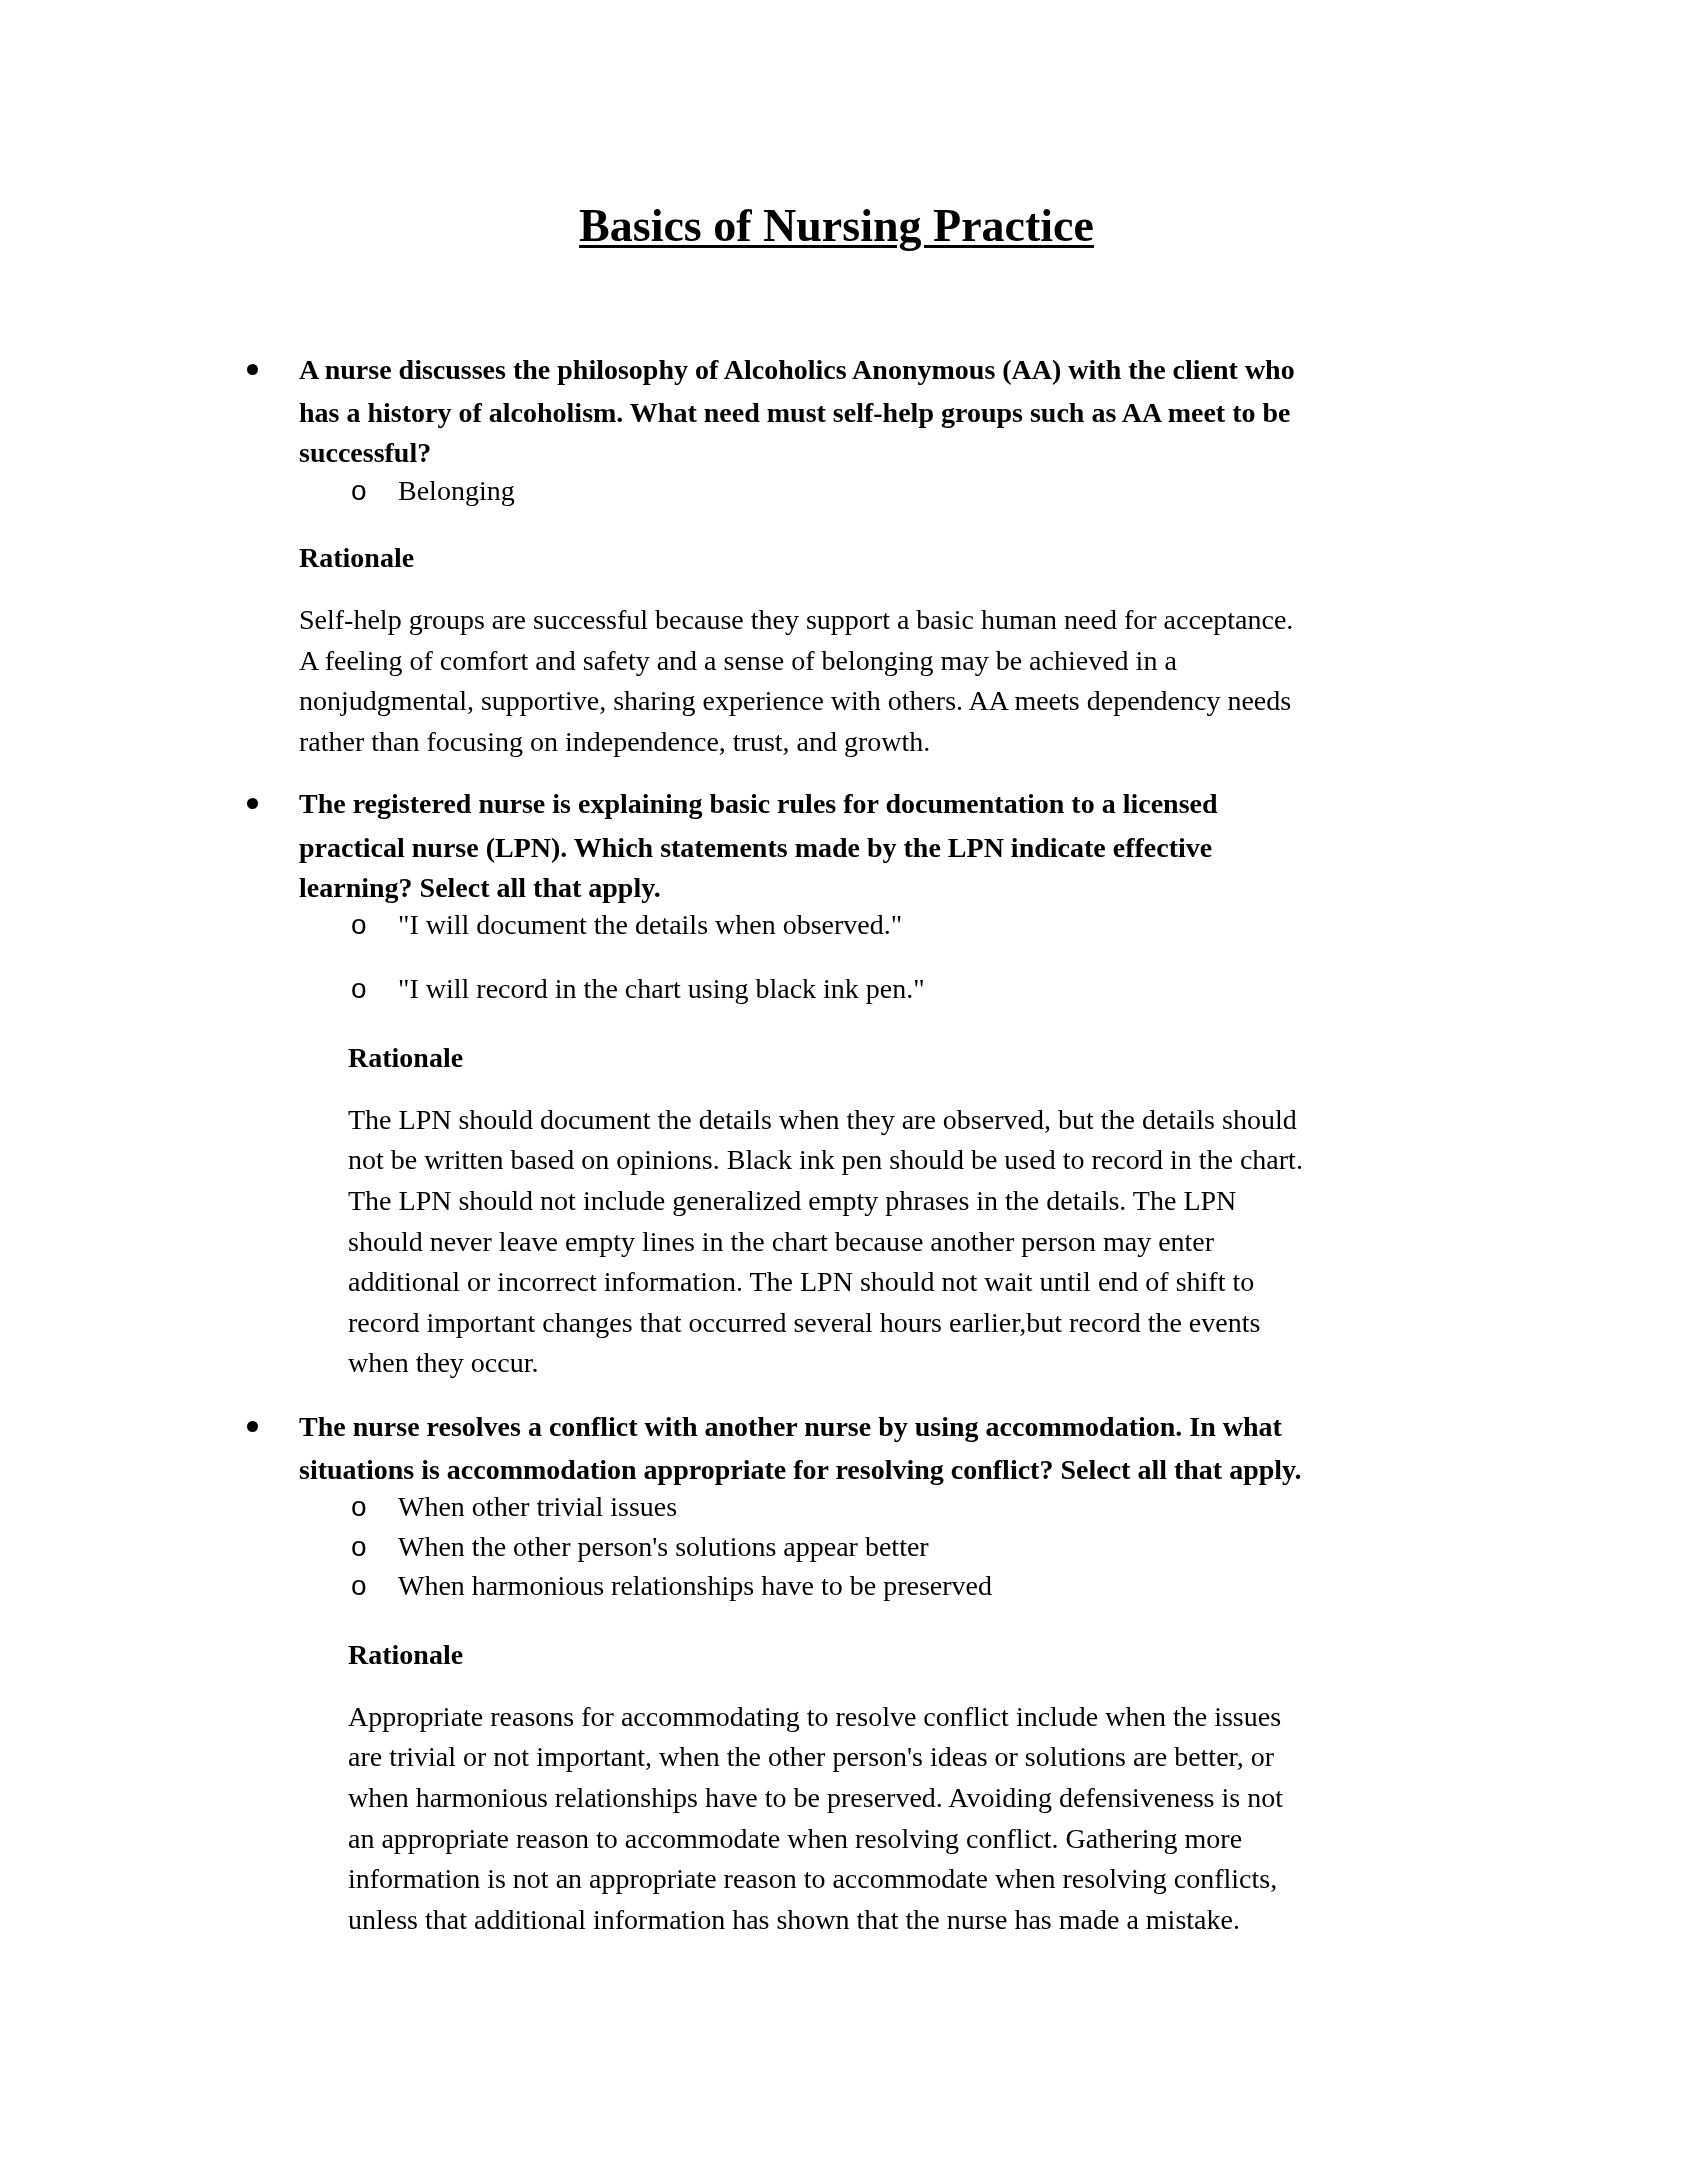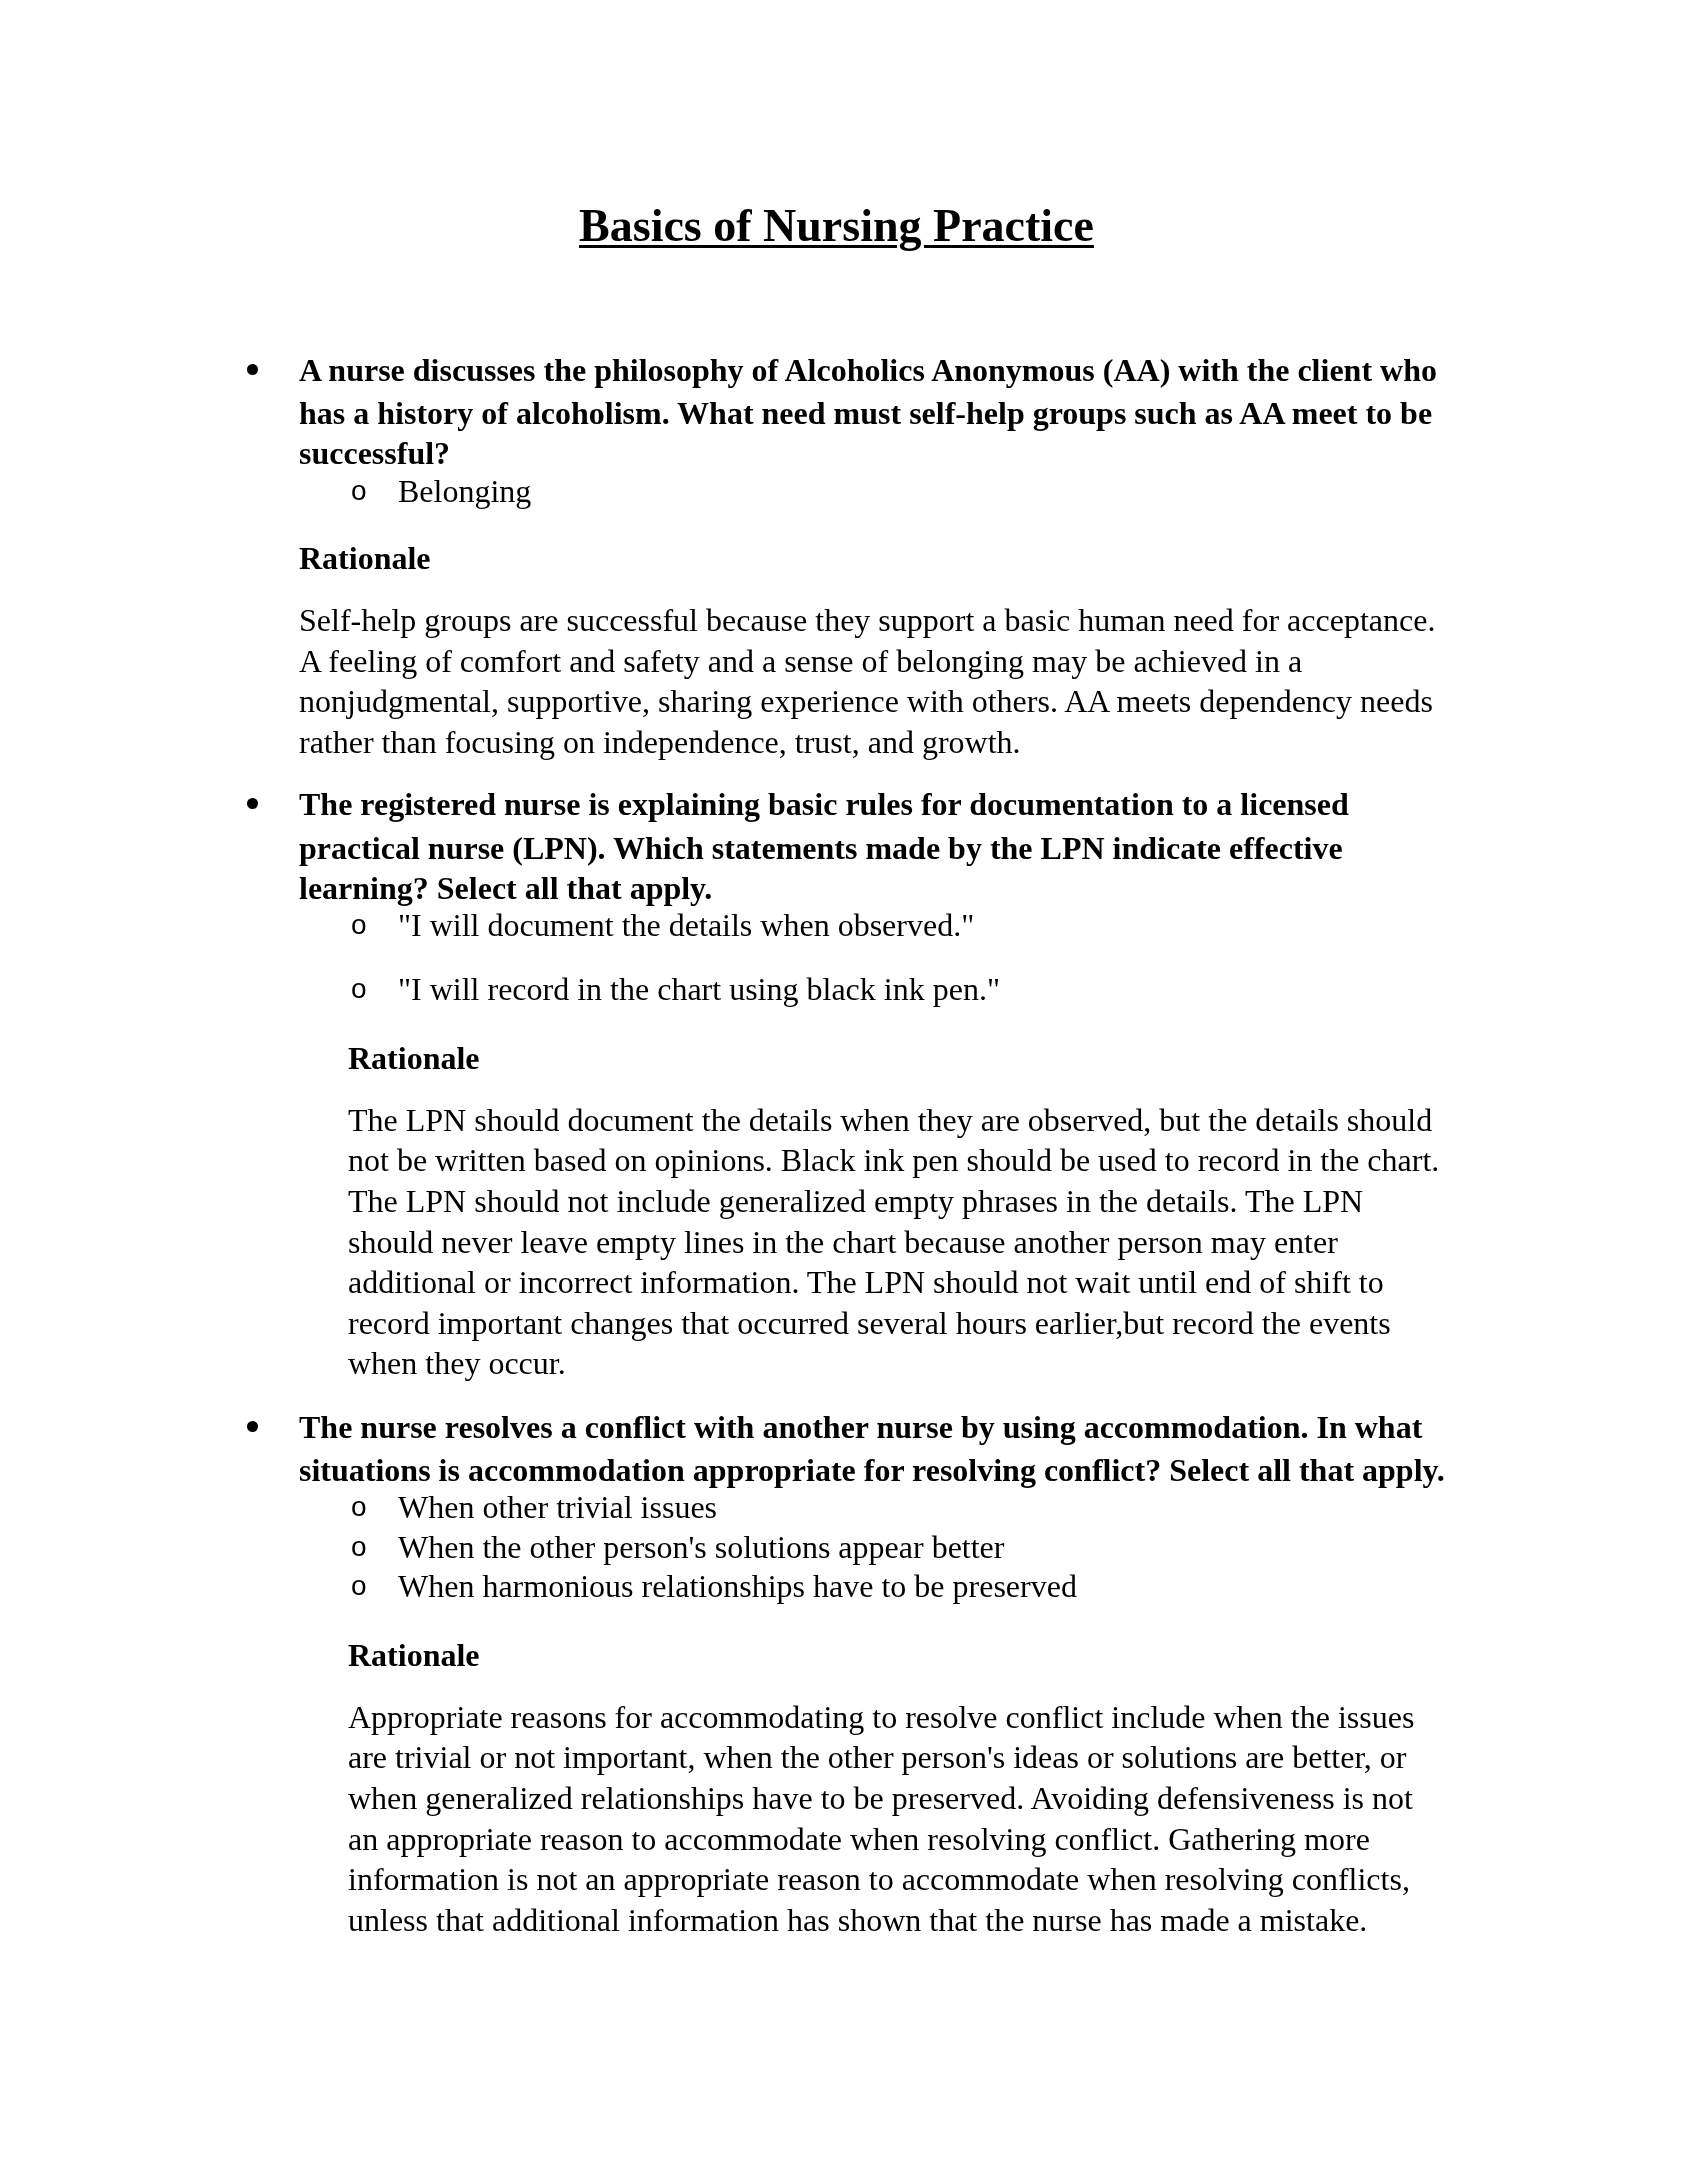--- a/index.html
+++ b/index.html
@@ -1,20 +1,20 @@
 <!DOCTYPE html>
 <html><head>
 <meta charset="utf-8">
 <style>
   html, body { margin: 0; padding: 0; background: #ffffff; }
   body { width: 1683px; height: 2178px; position: relative; overflow: hidden; color: #000000; font-family: "Liberation Serif", serif; }
   .page { position: absolute; left: 0; top: 0; width: 1683px; height: 2178px; background: #ffffff; padding-left: 13px; }
   .title { position: absolute; left: 0; width: 1673px; top: 203px; text-align: center; font-size: 46px; line-height: 46px; font-weight: bold; white-space: nowrap; }
   .title span { text-decoration: underline; text-decoration-thickness: 3px; text-underline-offset: 4px; }
-  .ln { position: absolute; font-size: 32px; line-height: 32px; white-space: nowrap; }
+  .ln { position: absolute; font-size: 28px; line-height: 32px; white-space: nowrap; }
   .b { font-weight: bold; }
   .q { left: 299px; }
   .r1 { left: 299px; }
   .r2 { left: 348px; }
   .opt { left: 398px; text-align: center; }
   .sub { position: absolute; left: 351px; font-family: "Liberation Sans", sans-serif; font-size: 28px; line-height: 32px; }
   .dot { position: absolute; left: 247px; width: 11px; height: 11px; border-radius: 50%; background: #000000; }
 </style>
 </head>
 <body>
@@ -68,20 +68,20 @@
     <div class="sub" style="top:1491px;">o</div>
     <div class="ln opt" style="top:1491px;">When other trivial issues</div>
     <div class="sub" style="top:1531px;">o</div>
     <div class="ln opt" style="top:1531px;">When the other person's solutions appear better</div>
     <div class="sub" style="top:1570px;">o</div>
     <div class="ln opt" style="top:1570px;">When harmonious relationships have to be preserved</div>
 
     <div class="ln b r2" style="top:1639px;">Rationale</div>
     <div class="ln r2" style="top:1701px;">Appropriate reasons for accommodating to resolve conflict include when the issues</div>
     <div class="ln r2" style="top:1741px;">are trivial or not important, when the other person's ideas or solutions are better, or</div>
-    <div class="ln r2" style="top:1782px;">when generalized relationships have to be preserved. Avoiding defensiveness is not</div>
+    <div class="ln r2" style="top:1782px;">when harmonious relationships have to be preserved. Avoiding defensiveness is not</div>
     <div class="ln r2" style="top:1823px;">an appropriate reason to accommodate when resolving conflict. Gathering more</div>
     <div class="ln r2" style="top:1863px;">information is not an appropriate reason to accommodate when resolving conflicts,</div>
     <div class="ln r2" style="top:1904px;">unless that additional information has shown that the nurse has made a mistake.</div>
   </div>
 
 </div>
 
 
 </body></html>

